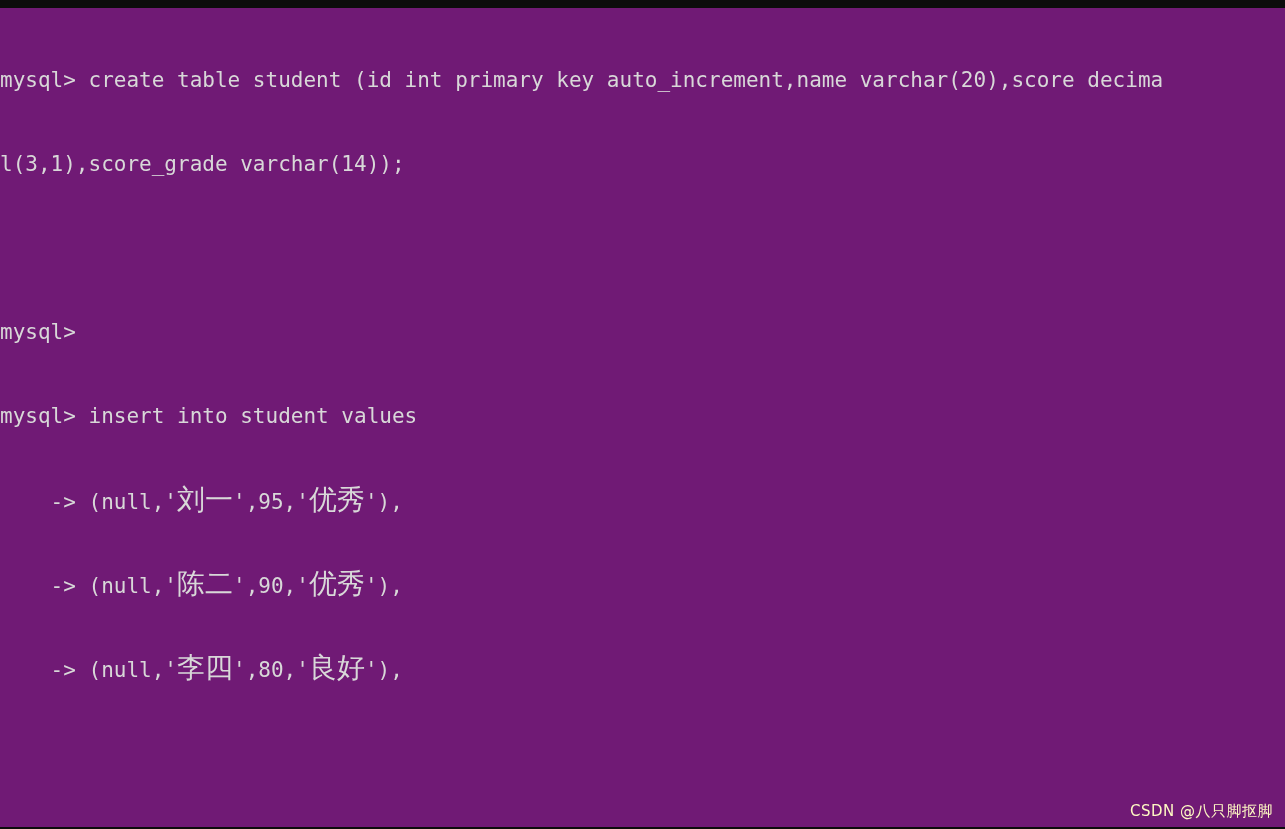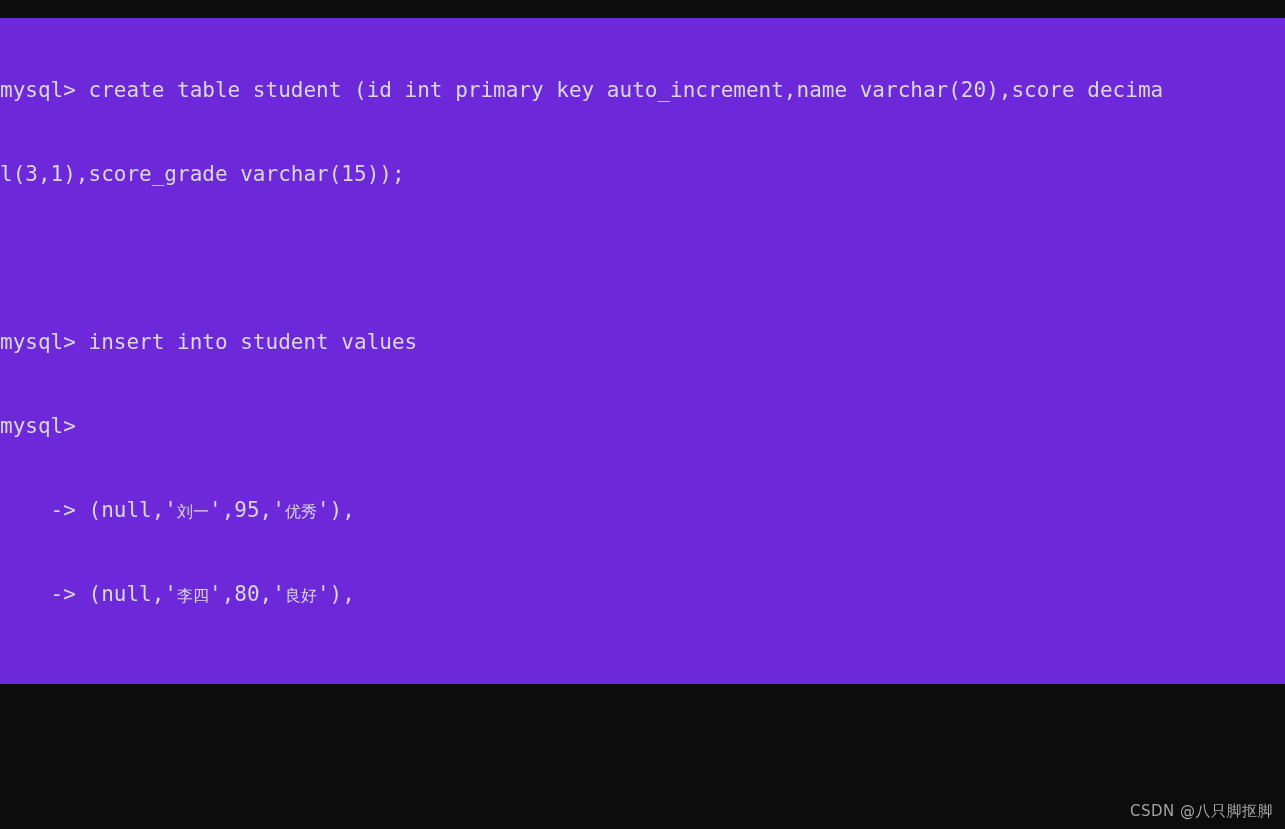--- a/index.html
+++ b/index.html
@@ -9,25 +9,25 @@
   }
   body {
     width: 1285px;
     height: 829px;
     overflow: hidden;
     position: relative;
     font-family: "DejaVu Sans Mono", "Liberation Mono", monospace;
   }
   #terminal {
     position: absolute;
-    top: 18px;
+    top: 8px;
     left: 0;
     width: 1285px;
-    height: 666px;
-    background: #6d28d9;
+    height: 819px;
+    background: #701a75;
     color: #d8d8d8;
     font-family: "DejaVu Sans Mono", "Liberation Mono", monospace;
     font-size: 21px;
     line-height: 28px;
     letter-spacing: 0px;
     padding: 2px 0 0 0;
     box-sizing: border-box;
     overflow: hidden;
     white-space: pre;
   }
@@ -36,44 +36,45 @@
     white-space: pre;
     display: block;
     font-family: "DejaVu Sans Mono", "Liberation Mono", monospace;
     color: #d8d8d8;
   }
   .line.blank {
     height: 28px;
   }
   .cjk {
     font-family: Liberation Sans, sans-serif;
-    font-size: 16px;
+    font-size: 28px;
   }
   #watermark {
     position: absolute;
     right: 12px;
     bottom: 8px;
-    color: #a3a3a3;
+    color: #fef9c3;
     font-size: 15px;
     font-family: "DejaVu Sans", "Liberation Sans", sans-serif;
     letter-spacing: 0.5px;
     white-space: pre;
     pointer-events: none;
   }
 </style>
 </head>
 <body>
 
 <div id="terminal">
   <div class="line">mysql&gt; create table student (id int primary key auto_increment,name varchar(20),score decima</div>
-  <div class="line">l(3,1),score_grade varchar(15));</div>
+  <div class="line">l(3,1),score_grade varchar(14));</div>
   <div class="line blank"></div>
+  <div class="line">mysql&gt;</div>
   <div class="line">mysql&gt; insert into student values</div>
-  <div class="line">mysql&gt;</div>
   <div class="line cjk-line">    -&gt; (null,'<span class="cjk">刘一</span>',95,'<span class="cjk">优秀</span>'),</div>
+  <div class="line cjk-line">    -&gt; (null,'<span class="cjk">陈二</span>',90,'<span class="cjk">优秀</span>'),</div>
   <div class="line cjk-line">    -&gt; (null,'<span class="cjk">李四</span>',80,'<span class="cjk">良好</span>'),</div>
   
   
   
   
   
   
   
   
   

